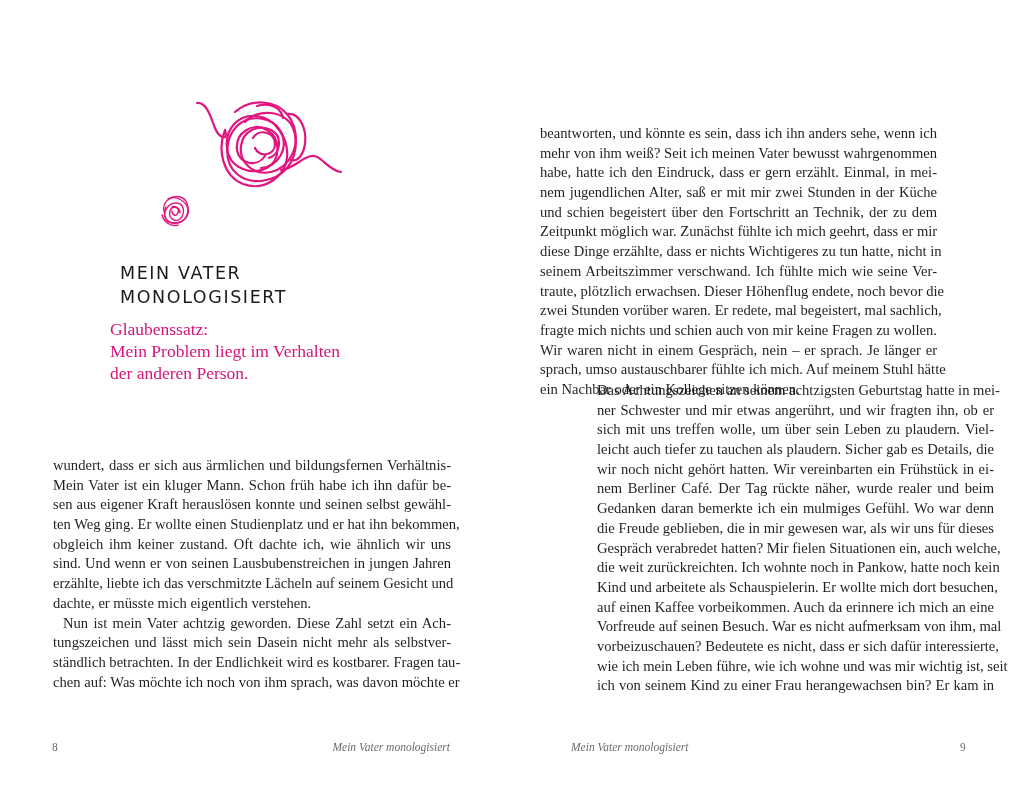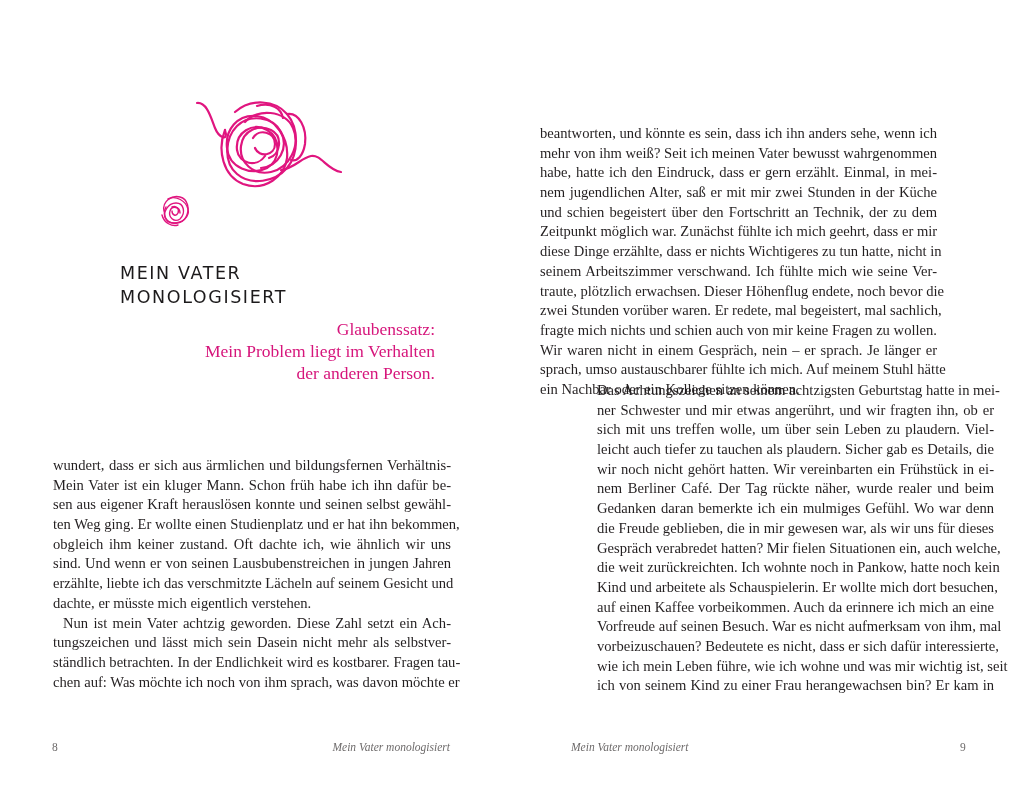--- a/index.html
+++ b/index.html
@@ -4,21 +4,21 @@
   <style>
     html, body { margin: 0; padding: 0; background: #ffffff; }
     body { width: 1020px; height: 793px; position: relative; overflow: hidden; font-family: "Liberation Serif", "DejaVu Serif", serif; color: #231f20; }
     .page { position: absolute; top: 0; height: 793px; }
     .page-left { left: 0; width: 510px; }
     .page-right { left: 510px; width: 510px; }
     .scribble { position: absolute; }
     .scribble-big { left: 195px; top: 98px; width: 148px; height: 92px; }
     .scribble-small { left: 158px; top: 193px; width: 34px; height: 34px; }
     .chapter-title { position: absolute; left: 120px; width: 305px; top: 261px; text-align: left; font-family: "DejaVu Sans", "Liberation Sans", sans-serif; font-size: 17.5px; letter-spacing: 1.6px; line-height: 24px; color: #1c1a1b; font-weight: normal; }
-    .belief { position: absolute; left: 110px; width: 325px; top: 318px; text-align: right; color: #d6157b; font-size: 17.5px; line-height: 22px; }
+    .belief { position: absolute; left: 110px; width: 325px; top: 318px; text-align: left; color: #d6157b; font-size: 17.5px; line-height: 22px; }
     .belief .label { font-style: normal; display: block; }
     .belief .text { display: block; }
     .body-text { position: absolute; font-size: 14.6px; line-height: 19.7px; text-align: justify; }
     .body-text .line { display: block; white-space: nowrap; text-align: justify; text-align-last: justify; height: 19.7px; }
     .body-text .line.last { text-align-last: left; }
     .left-body { left: 53px; width: 398px; top: 456px; }
     .right-body-1 { left: 540px; width: 397px; top: 92px; margin-top: 32px; }
     .right-body-2 { left: 597px; width: 397px; top: 381px; }
     .indent { padding-left: 10px; }
     .footer { position: absolute; top: 741px; font-size: 11.5px; color: #6d6a6a; }

